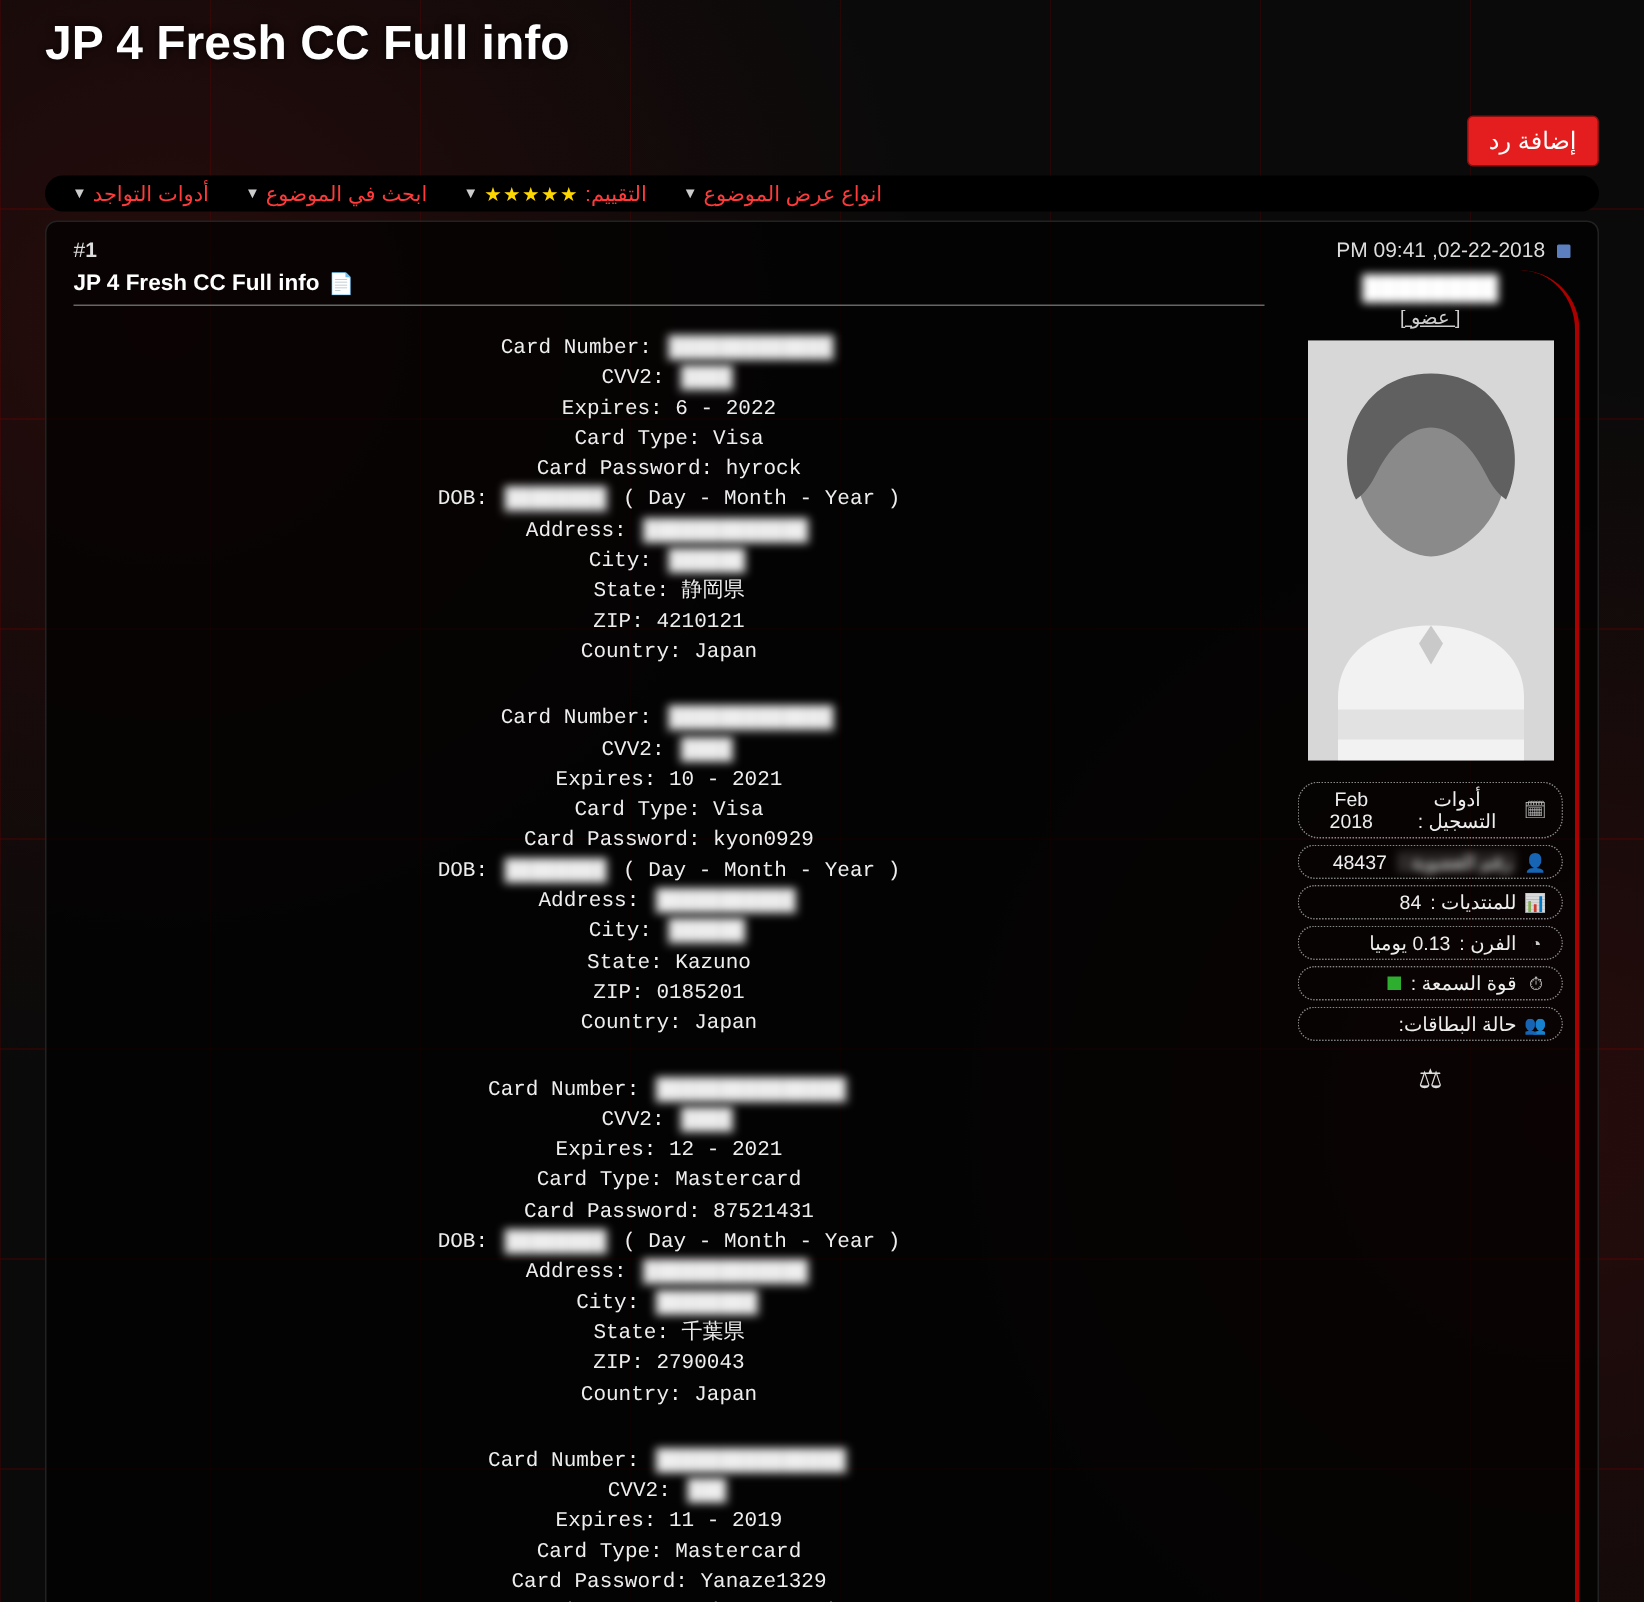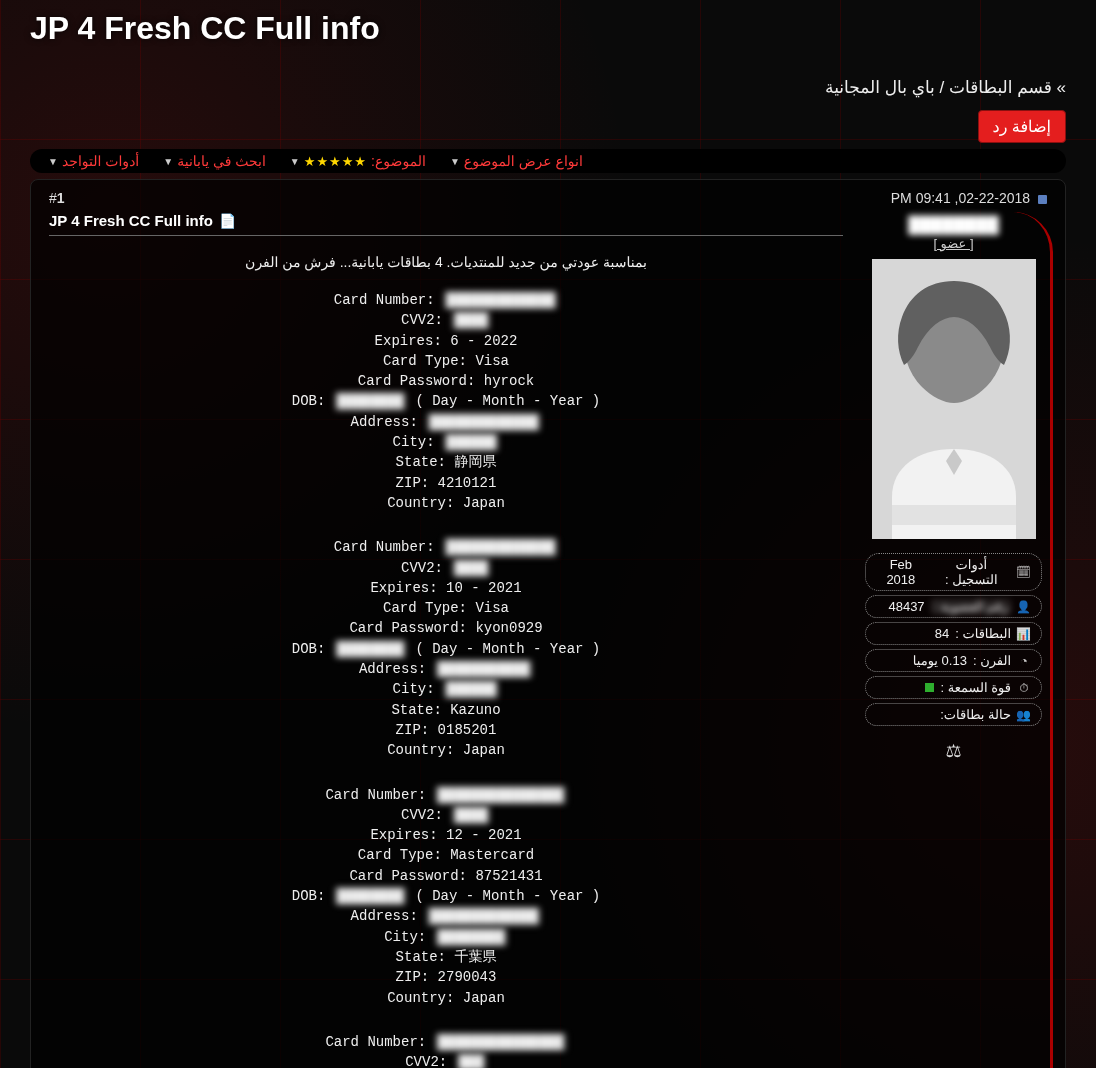--- a/index.html
+++ b/index.html
@@ -148,34 +148,33 @@
 .intro { direction: rtl; margin-bottom: 20px; }
 .card-block { margin-bottom: 24px; line-height: 1.45; font-family: Liberation Mono, monospace; }
 .blur { filter: blur(3px); display:inline-block; background:rgba(200,200,200,.15); padding:0 3px; border-radius:2px; }
 </style>
 </head>
 <body>
 <div class="bg-pattern"></div>
 
 <div class="page">
   <h1 class="title">JP 4 Fresh CC Full info</h1>
-  <div class="breadcrumb">» قسم البطاقات / باي بال المجانية</div>
   <button class="reply-btn">إضافة رد</button>
 
   <div class="toolbar">
     <div class="toolbar-item">
       <span>أدوات التواجد</span>
       <span class="caret">▼</span>
     </div>
     <div class="toolbar-item">
-      <span>ابحث في يابانية</span>
-      <span class="caret">▼</span>
-    </div>
-    <div class="toolbar-item">
-      <span>الموضوع:</span>
+      <span>ابحث في الموضوع</span>
+      <span class="caret">▼</span>
+    </div>
+    <div class="toolbar-item">
+      <span>التقييم:</span>
       <span class="stars">★★★★★</span>
       <span class="caret">▼</span>
     </div>
     <div class="toolbar-item">
       <span>انواع عرض الموضوع</span>
       <span class="caret">▼</span>
     </div>
   </div>
 
   <div class="post-wrap">
@@ -204,47 +203,46 @@
           <span>أدوات التسجيل :</span>
           <span dir="ltr">Feb 2018</span>
         </div>
         <div class="stat-box">
           <span class="ic">👤</span>
           <span class="blur">رقم العضوية :</span>
           <span dir="ltr">48437</span>
         </div>
         <div class="stat-box">
           <span class="ic">📊</span>
-          <span>البطاقات :</span>
+          <span>للمنتديات :</span>
           <span dir="ltr">84</span>
         </div>
         <div class="stat-box">
           <span class="ic">◔</span>
           <span>الفرن :</span>
           <span>0.13 يوميا</span>
         </div>
         <div class="stat-box">
           <span class="ic">⏱</span>
           <span>قوة السمعة :</span>
           <span class="green-sq"></span>
         </div>
         <div class="stat-box">
           <span class="ic">👥</span>
-          <span>حالة بطاقات:</span>
+          <span>حالة البطاقات:</span>
         </div>
         <div class="scale-icon">⚖</div>
       </aside>
 
       <section class="content">
         <div class="content-title-row">
           <span class="doc-icon">📄</span>
           <span>JP 4 Fresh CC Full info</span>
         </div>
         <hr class="sep">
-        <div class="intro">بمناسبة عودتي من جديد للمنتديات. 4 بطاقات يابانية... فرش من الفرن</div>
         <div id="cards">
             <div class="card-block">Card Number: <span class="blur">█████████████</span><br>CVV2: <span class="blur">████</span><br>Expires: 6 - 2022<br>Card Type: Visa<br>Card Password: hyrock<br>DOB: <span class="blur">████████</span> ( Day - Month - Year )<br>Address: <span class="blur">█████████████</span><br>City: <span class="blur">██████</span><br>State: 静岡県<br>ZIP: 4210121<br>Country: Japan</div>
             <div class="card-block">Card Number: <span class="blur">█████████████</span><br>CVV2: <span class="blur">████</span><br>Expires: 10 - 2021<br>Card Type: Visa<br>Card Password: kyon0929<br>DOB: <span class="blur">████████</span> ( Day - Month - Year )<br>Address: <span class="blur">███████████</span><br>City: <span class="blur">██████</span><br>State: Kazuno<br>ZIP: 0185201<br>Country: Japan</div>
             <div class="card-block">Card Number: <span class="blur">███████████████</span><br>CVV2: <span class="blur">████</span><br>Expires: 12 - 2021<br>Card Type: Mastercard<br>Card Password: 87521431<br>DOB: <span class="blur">████████</span> ( Day - Month - Year )<br>Address: <span class="blur">█████████████</span><br>City: <span class="blur">████████</span><br>State: 千葉県<br>ZIP: 2790043<br>Country: Japan</div>
             <div class="card-block">Card Number: <span class="blur">███████████████</span><br>CVV2: <span class="blur">███</span><br>Expires: 11 - 2019<br>Card Type: Mastercard<br>Card Password: Yanaze1329<br>DOB:  ( Day - Month - Year )<br>Address: <br>City: <br>State: 富山県<br>ZIP: 9391365<br>Country: Japan</div>
           </div>
       </section>
     </div>
   </div>
 </div>

